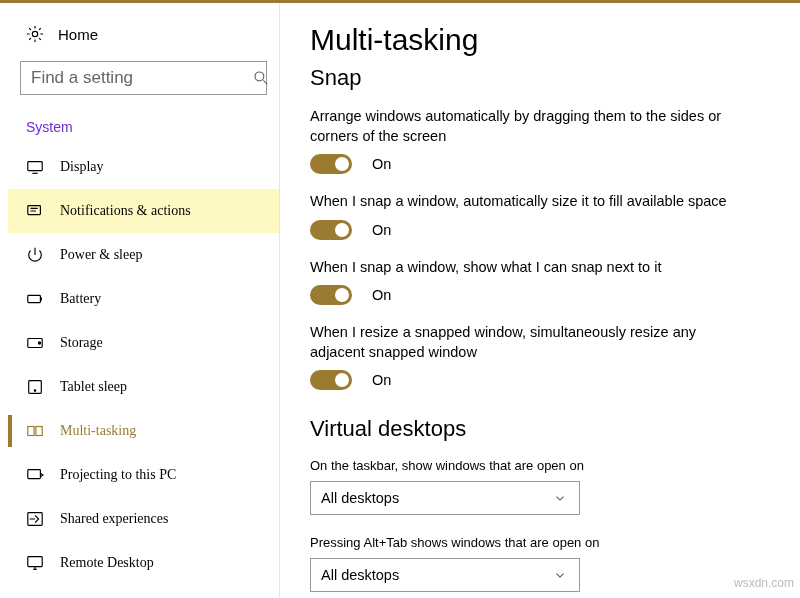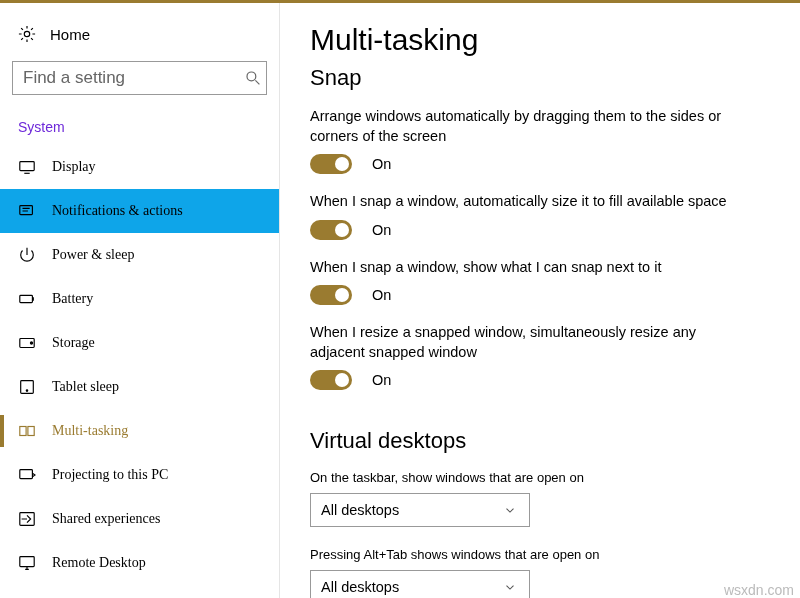--- a/index.html
+++ b/index.html
@@ -17,21 +17,21 @@
       height: 3px;
       background: #9a7b30;
       width: 100%;
     }
     .layout {
       display: flex;
       height: 595px;
     }
     .sidebar {
       width: 280px;
-      padding: 22px 0 0 0;
+      padding: 22px 0 0 8px;
       border-right: 1px solid #e5e5e5;
       display: flex;
       flex-direction: column;
     }
     .home-row {
       display: flex;
       align-items: center;
       gap: 14px;
       padding: 0 18px 18px 18px;
       font-size: 15px;
@@ -78,21 +78,21 @@
       color: #9a7b30;
     }
     .nav-item.active::before {
       content: "";
       position: absolute;
       left: 0; top: 6px; bottom: 6px;
       width: 4px;
       background: #9a7b30;
     }
     .nav-item.highlight {
-      background: #0ea5e9;
+      background: #fef9c3;
     }
     .icon {
       width: 18px;
       height: 18px;
       display: inline-flex;
       align-items: center;
       justify-content: center;
       flex-shrink: 0;
     }
 
@@ -105,21 +105,21 @@
       font-size: 30px;
       font-weight: 300;
       margin-bottom: 8px;
     }
     .section-title {
       font-size: 22px;
       font-weight: 400;
       margin-bottom: 16px;
     }
     .section-title.sub {
-      margin-top: 38px;
+      margin-top: 26px;
     }
     .setting-block {
       margin-bottom: 18px;
       max-width: 440px;
     }
     .setting-text {
       font-size: 14.5px;
       line-height: 1.35;
       margin-bottom: 8px;
     }
@@ -143,36 +143,36 @@
       width: 14px; height: 14px;
       border-radius: 50%;
       background: #fff;
     }
     .toggle-label { font-size: 14.5px; }
     .select-label {
       font-size: 13px;
       margin-bottom: 8px;
     }
     .select-box {
-      width: 220px;
+      width: 270px;
       height: 34px;
       border: 1px solid #999;
       display: flex;
       align-items: center;
       justify-content: space-between;
       padding: 0 10px;
       cursor: pointer;
       font-size: 14.5px;
       margin-bottom: 20px;
     }
     .watermark {
       position: absolute;
       right: 6px;
-      bottom: 0;
-      font-size: 14px;
+      bottom: 8px;
+      font-size: 12px;
       color: #bbb;
       font-family: Arial, sans-serif;
     }
   </style>
 </head>
 <body>
 
 <div class="topbar"></div>
 <div class="layout">
   <aside class="sidebar">

